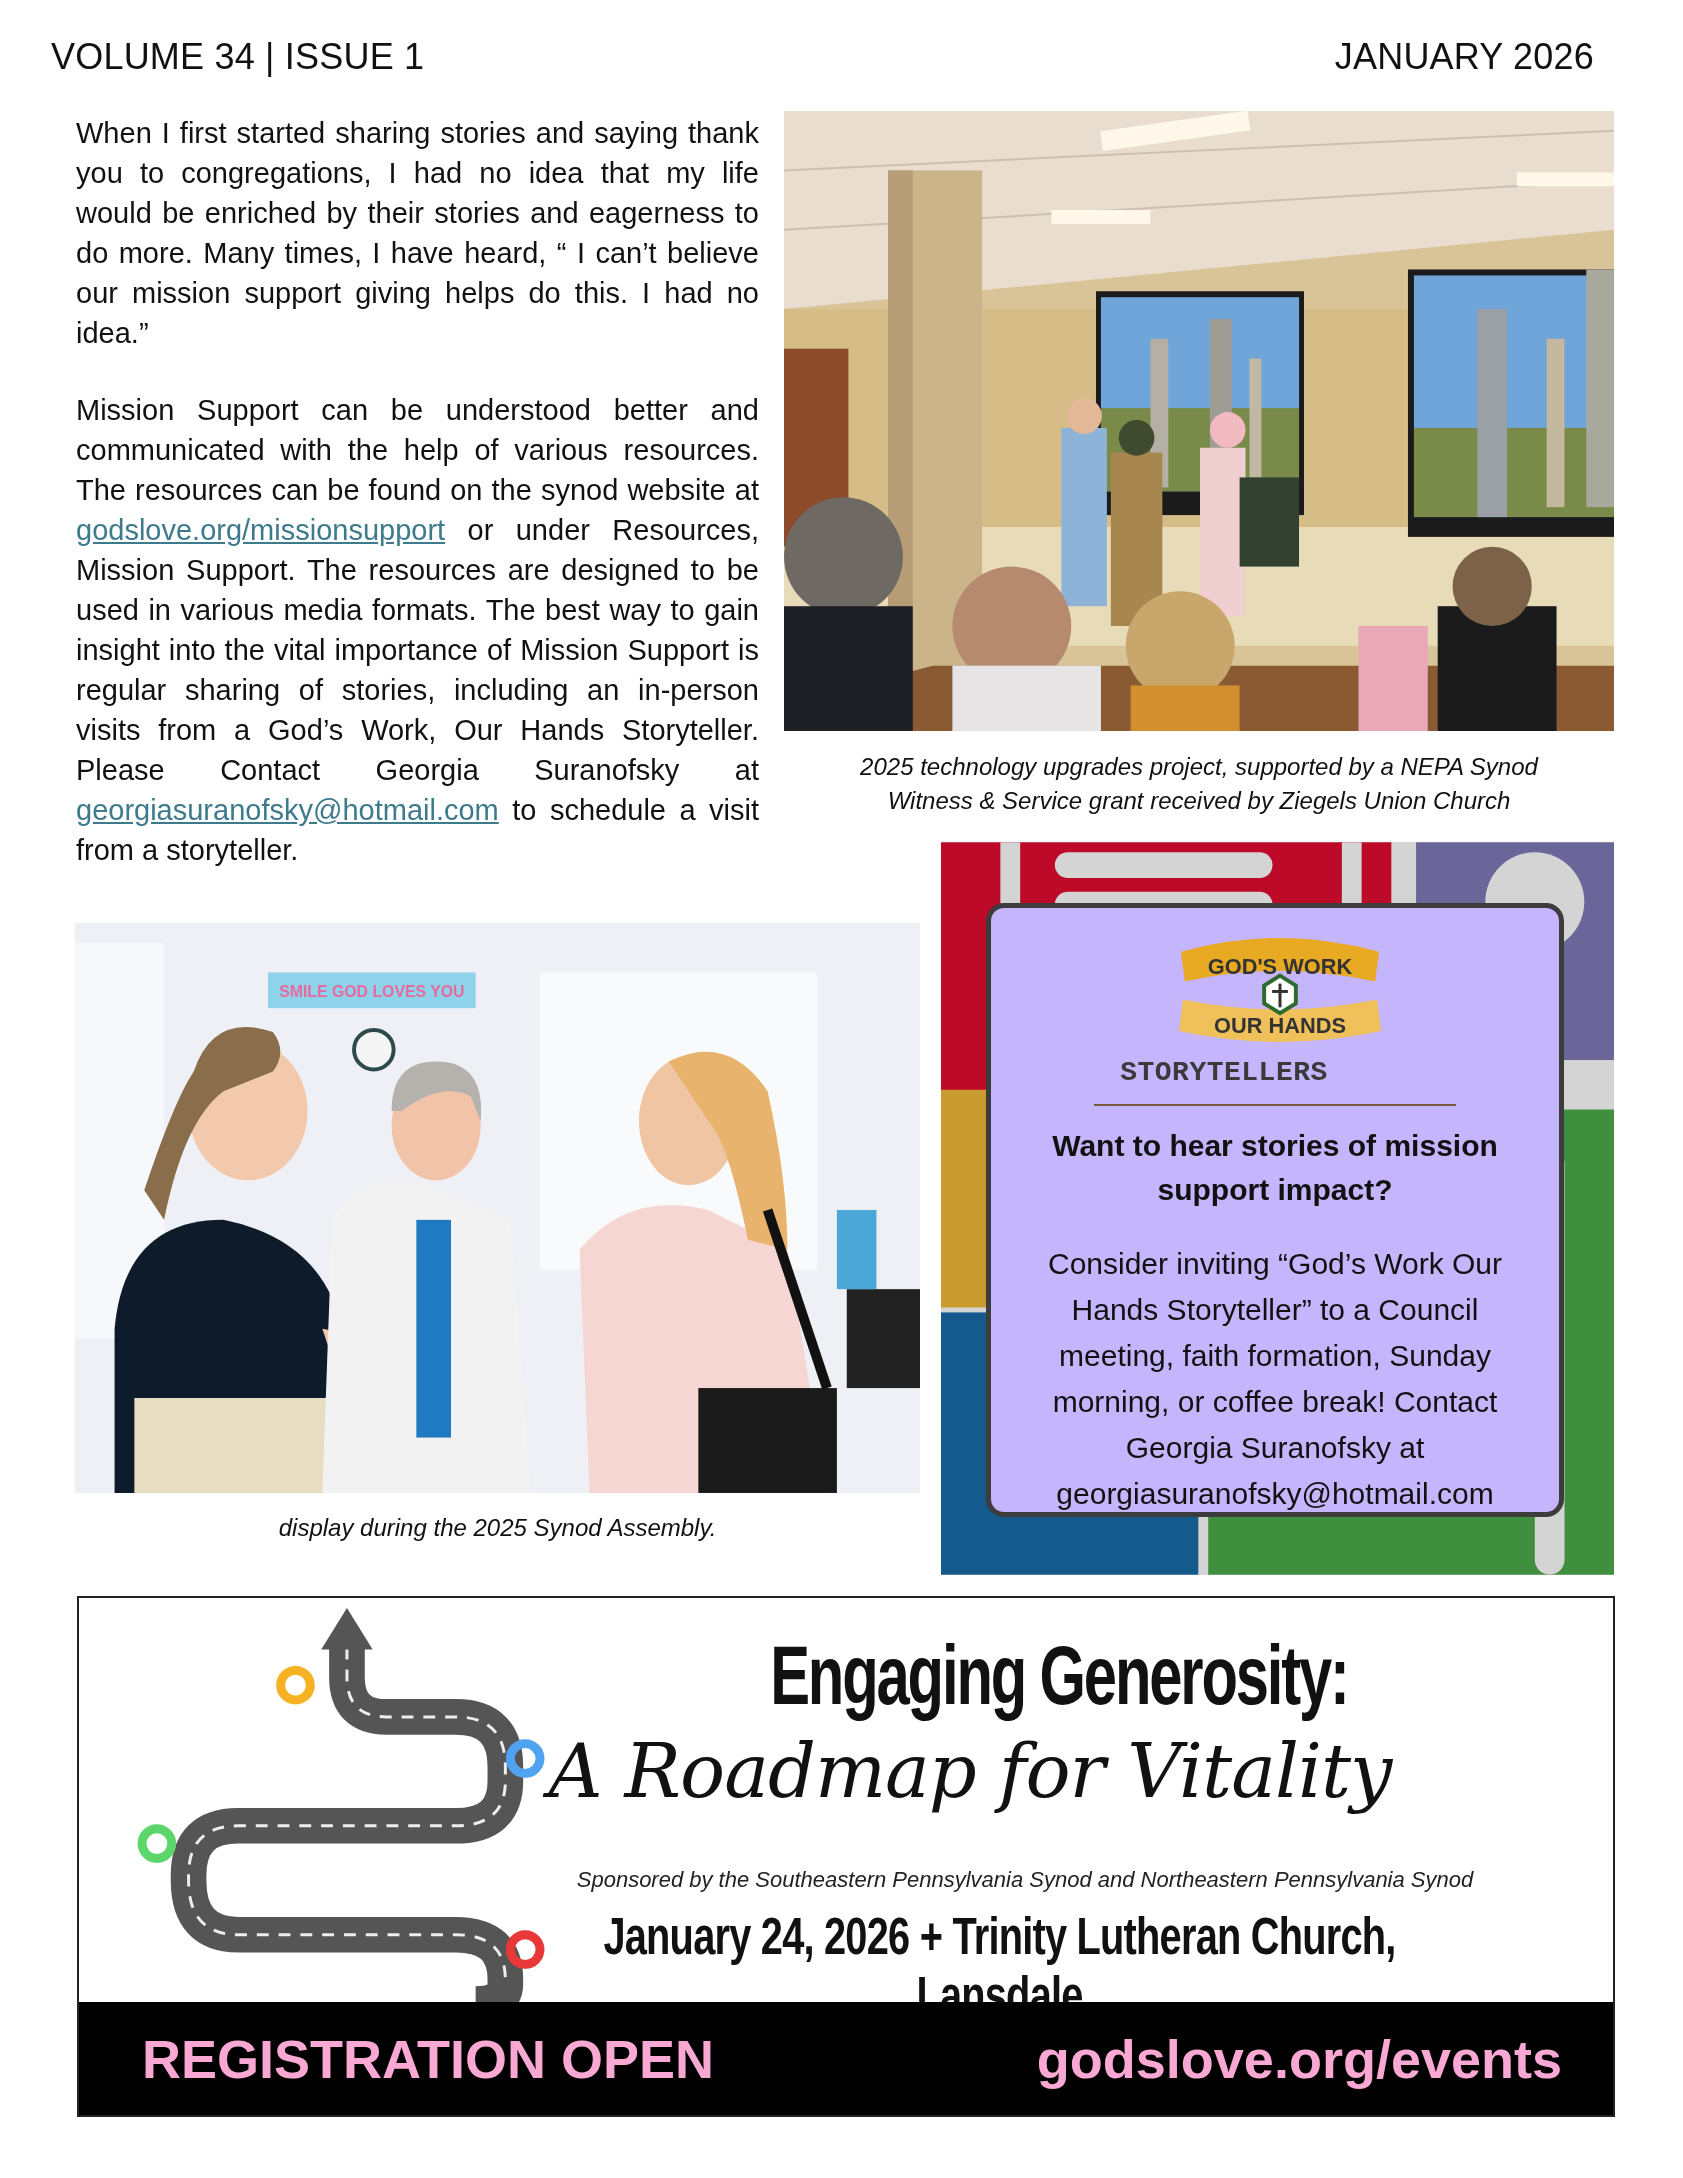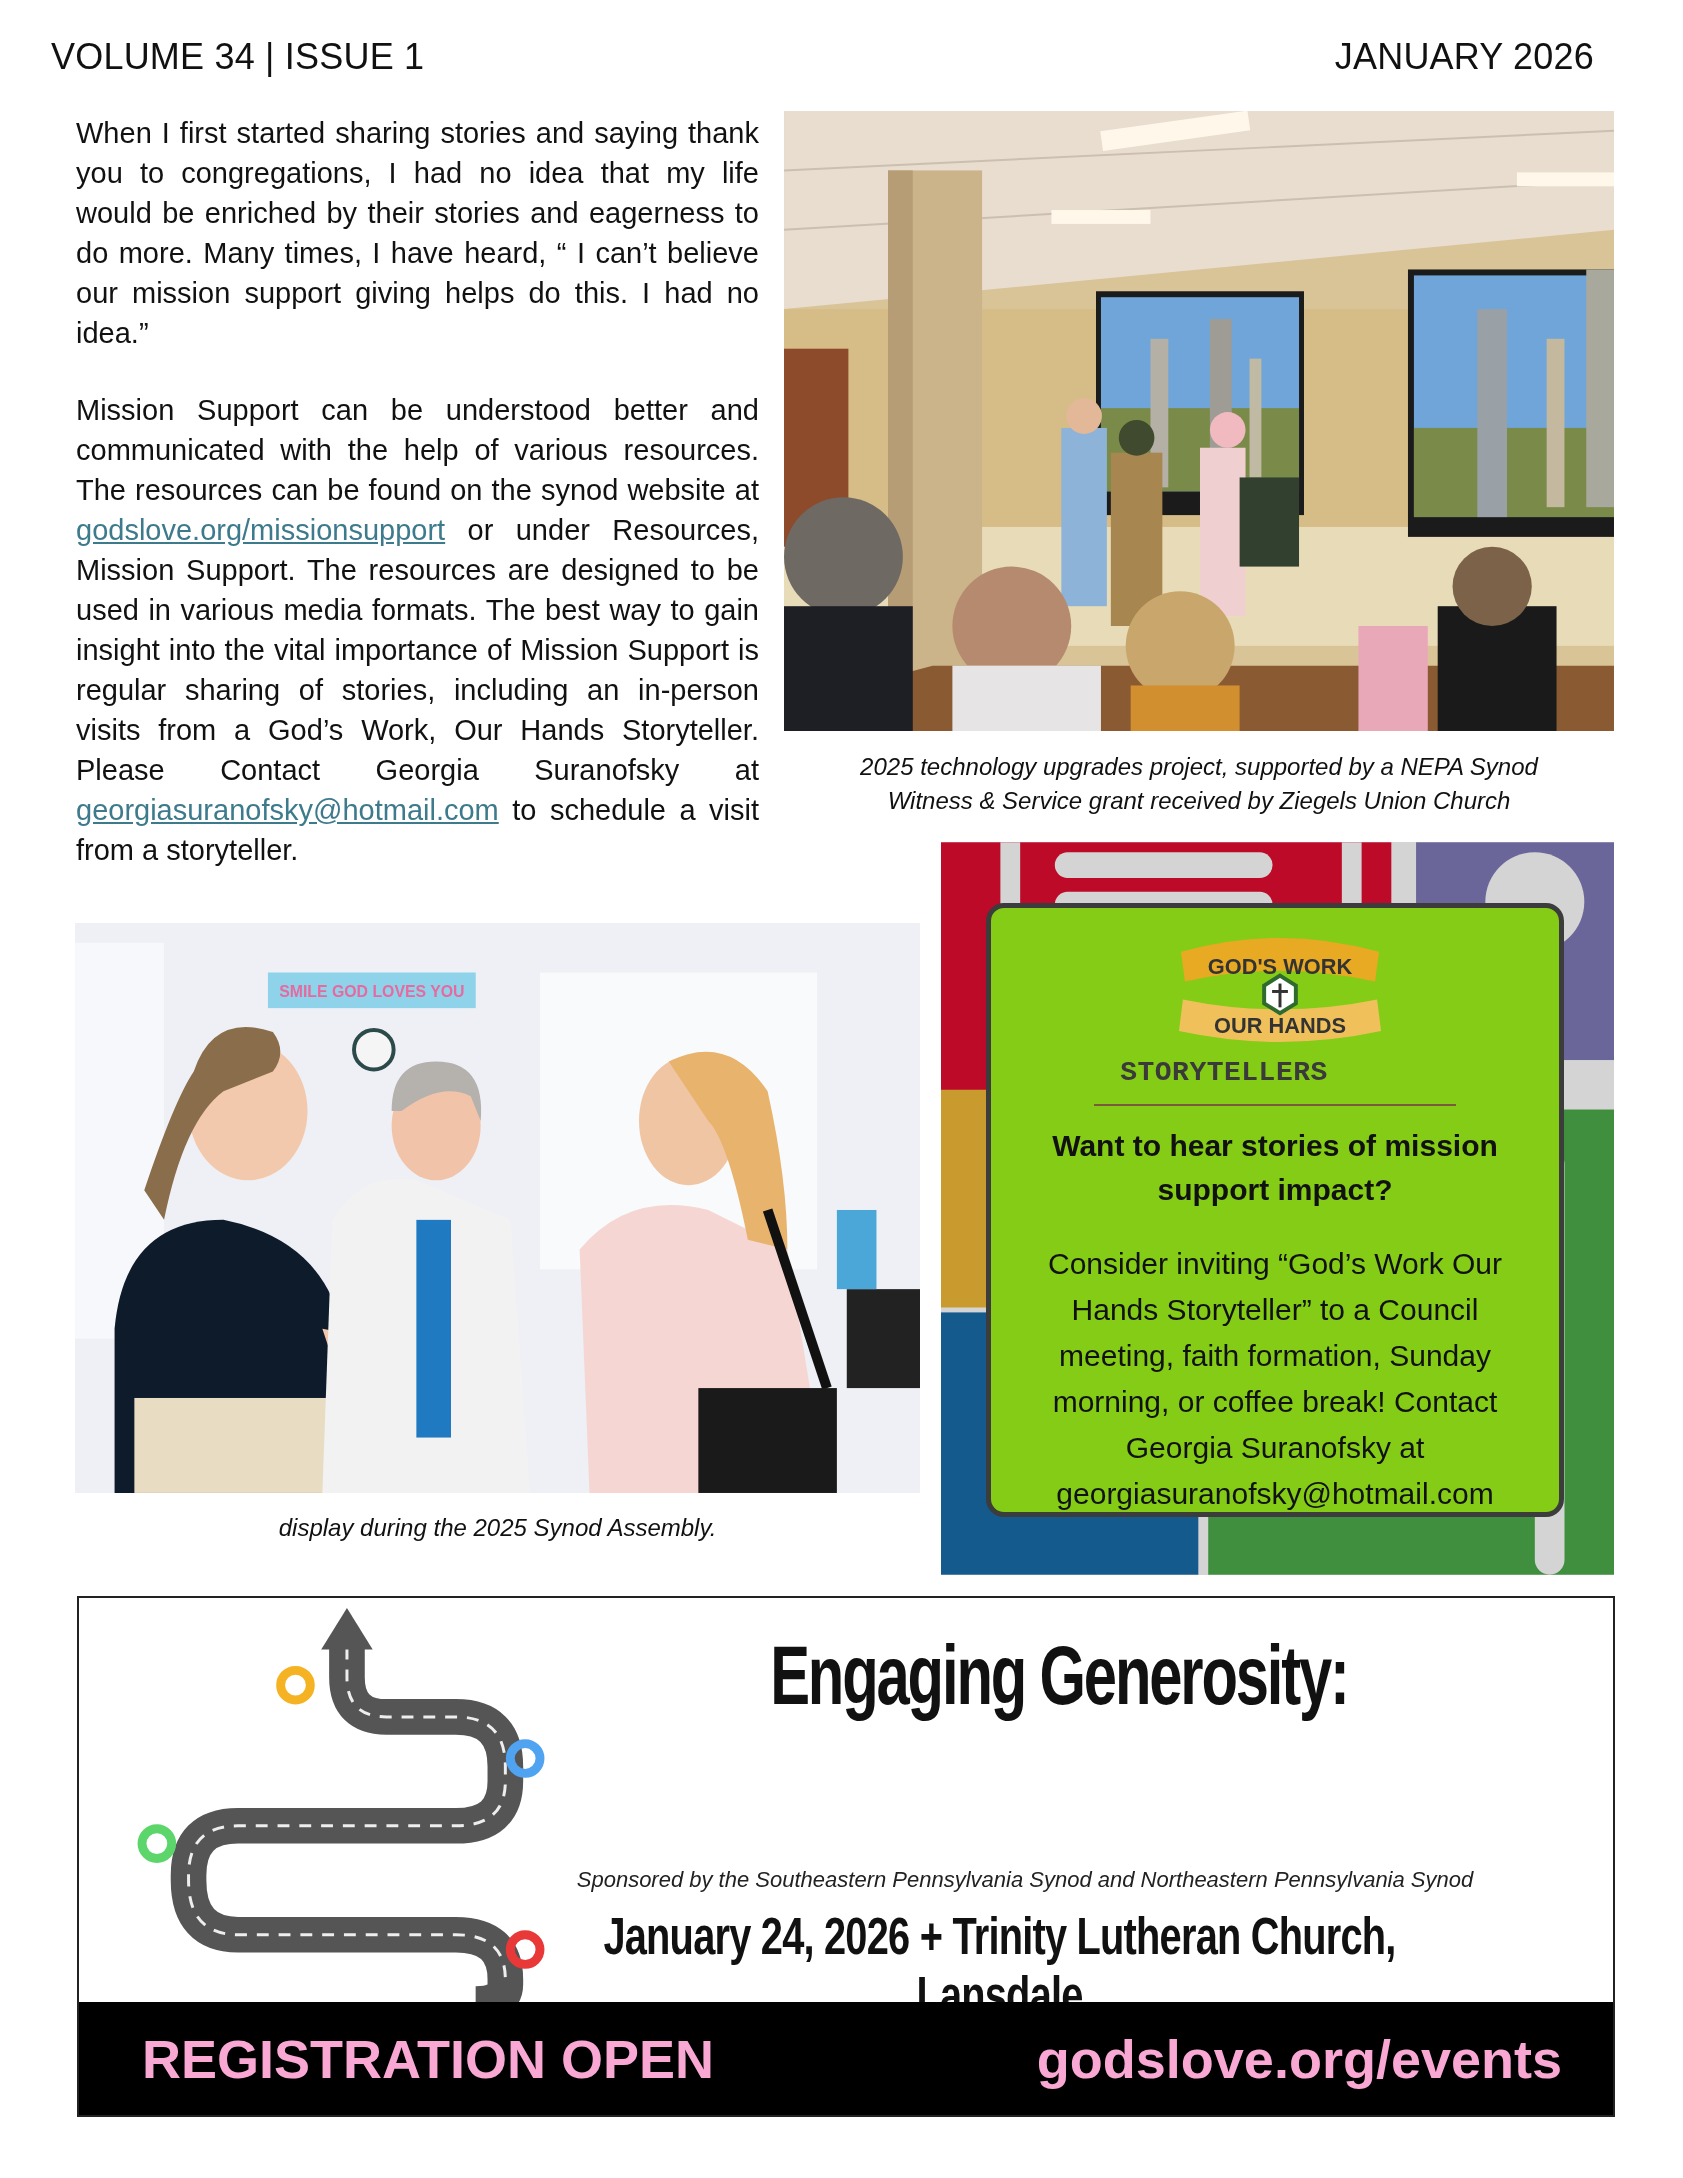--- a/index.html
+++ b/index.html
@@ -24,21 +24,21 @@
             background: #d8c59c; }
   .caption { font-style: italic; font-size: 24px; line-height: 34px; text-align: center; color: #111; }
   #caption1 { left: 784px; top: 750px; width: 830px; }
 
   
   #photo2 { left: 75px; top: 923px; width: 845px; height: 570px; overflow: hidden; background: #eef1f6; }
   #caption2 { left: 75px; top: 1511px; width: 845px; }
 
   
   #gwoh-panel { left: 941px; top: 842px; width: 673px; height: 733px; background: #d4d4d4; overflow: hidden; }
-  #gwoh-card { left: 986px; top: 903px; width: 578px; height: 614px; background: #84cc16;
+  #gwoh-card { left: 986px; top: 903px; width: 578px; height: 614px; background: #c4b5fd;
                border: 5px solid #3c3c3c; border-radius: 18px; box-sizing: border-box; }
   .gw-title { font-weight: bold; font-size: 28px; color: #3a3a3a; text-align: center; letter-spacing: 0.5px; }
   .gw-q { font-weight: bold; font-size: 30px; line-height: 44px; text-align: center; color: #111; }
   .gw-body { font-size: 30px; line-height: 46px; text-align: center; color: #111; margin-top: 16px; }
 
   
   #banner { left: 77px; top: 1596px; width: 1538px; height: 521px; border: 2px solid #222;
             box-sizing: border-box; background: #fff; overflow: hidden; }
   #banner-strip { left: 0; bottom: 0; width: 100%; height: 113px; background: #000; }
   .strip-text { color: #f9a8d4; font-weight: bold; font-size: 54px; top: 26px; }
@@ -210,20 +210,21 @@
       <path d="M230,40 L230,70 Q230,110 270,110 L340,110 Q390,110 390,160 L390,175 Q390,220 340,220 L120,220 Q70,220 70,270 L70,275 Q70,330 120,330 L340,330 Q390,330 390,375 L390,380"></path>
     </g>
     <polygon points="230,0 256,42 204,42" fill="#555"></polygon>
     <circle cx="178" cy="78" r="15" fill="none" stroke="#f5b323" stroke-width="9"></circle>
     <circle cx="410" cy="152" r="15" fill="none" stroke="#4fa3f0" stroke-width="9"></circle>
     <circle cx="38" cy="238" r="15" fill="none" stroke="#5cd66a" stroke-width="9"></circle>
     <circle cx="410" cy="345" r="15" fill="none" stroke="#e83838" stroke-width="9"></circle>
   </svg>
 
   <div class="abs" id="ban-title">Engaging Generosity:</div>
+  <div class="abs" id="ban-script">A Roadmap for Vitality</div>
   <div class="abs" id="ban-sponsor">Sponsored by the Southeastern Pennsylvania Synod and Northeastern Pennsylvania Synod</div>
   <div class="abs" id="ban-date">January 24, 2026 + Trinity Lutheran Church, Lansdale</div>
 
   <div class="abs" id="banner-strip">
     <div class="abs strip-text" id="reg-open">REGISTRATION OPEN</div>
     <div class="abs strip-text" id="events-url">godslove.org/events</div>
   </div>
 </div>
 
 

